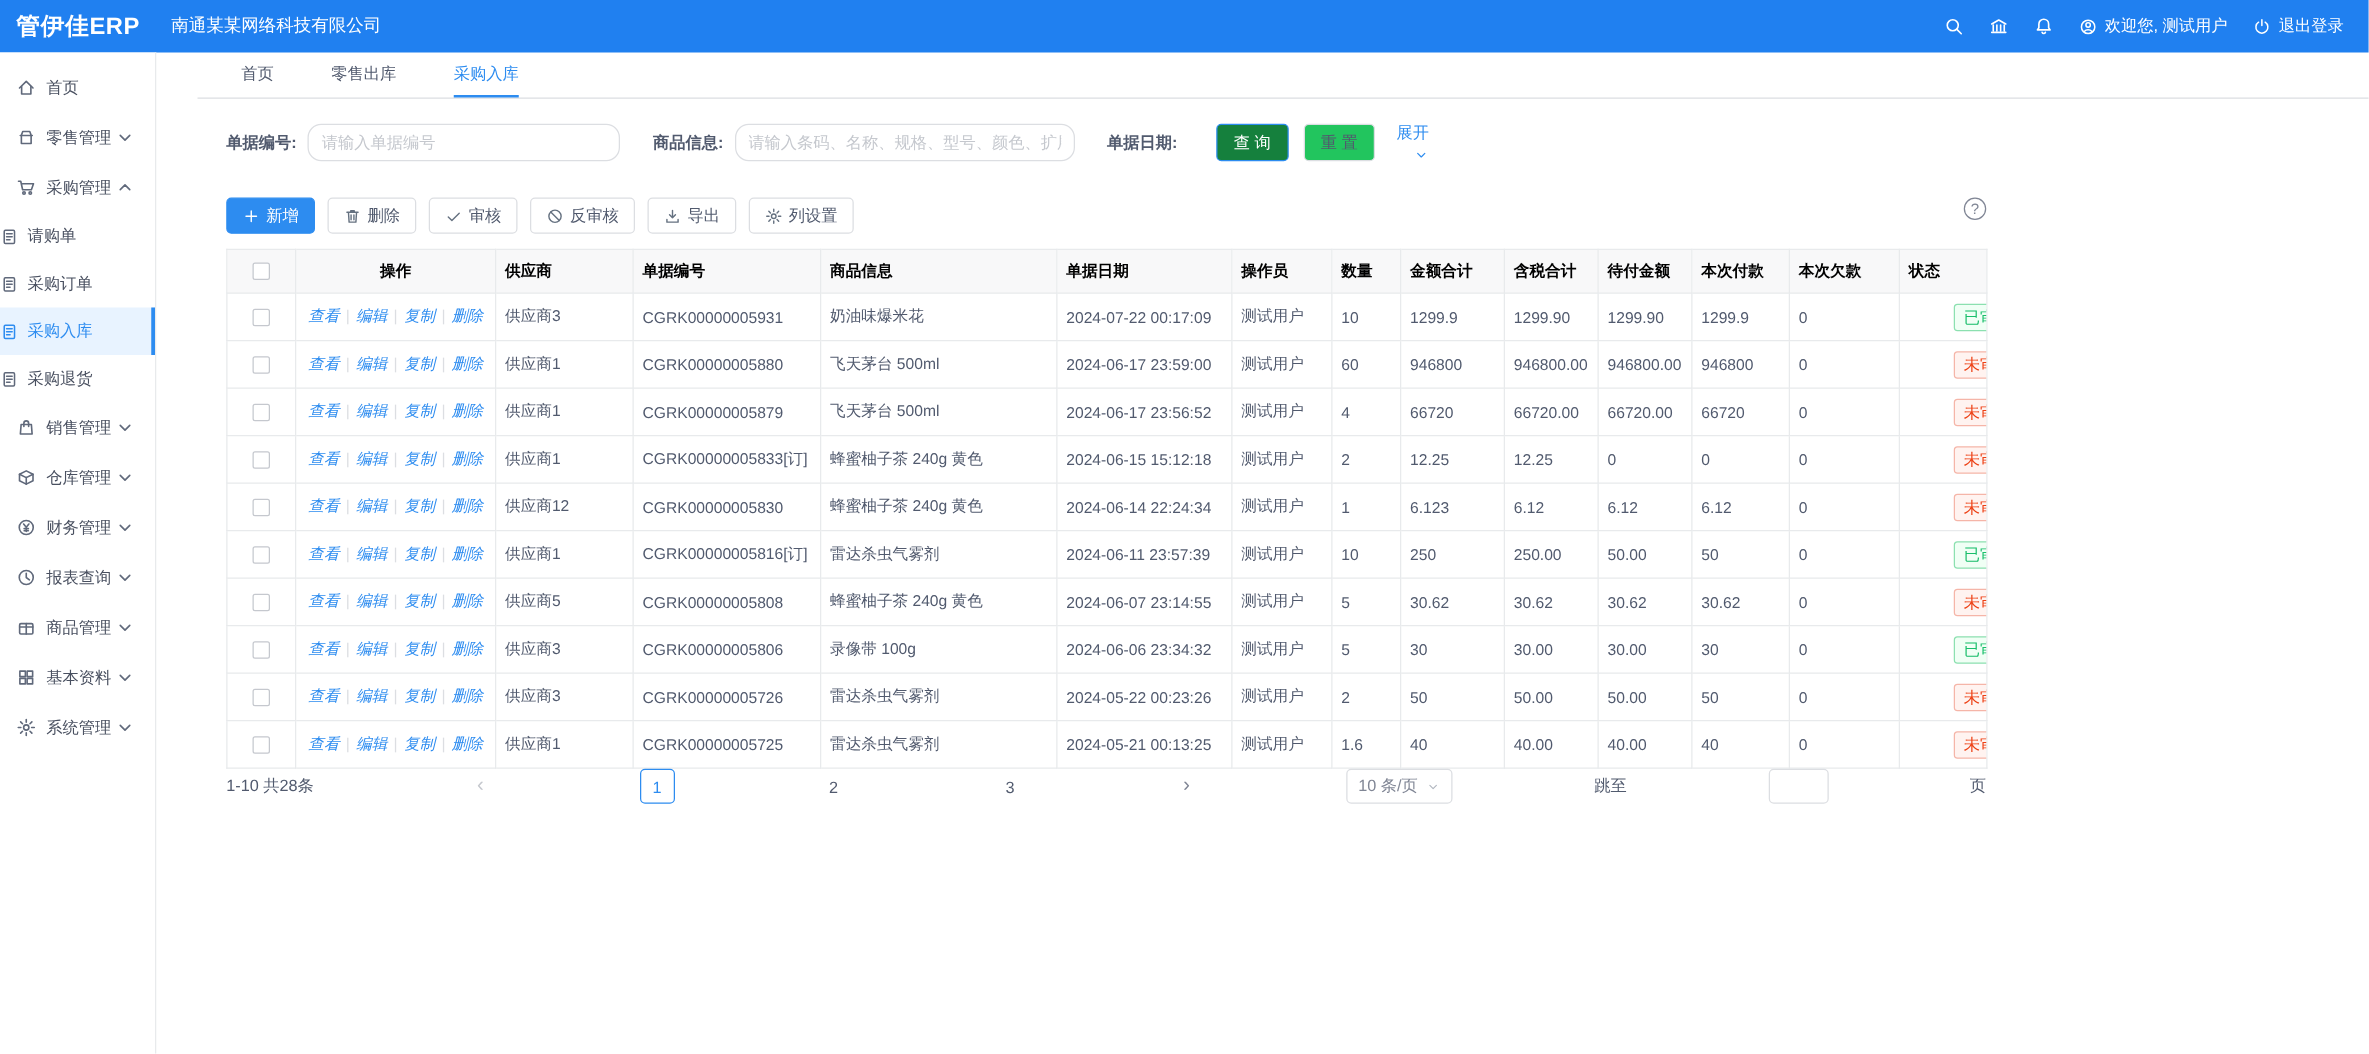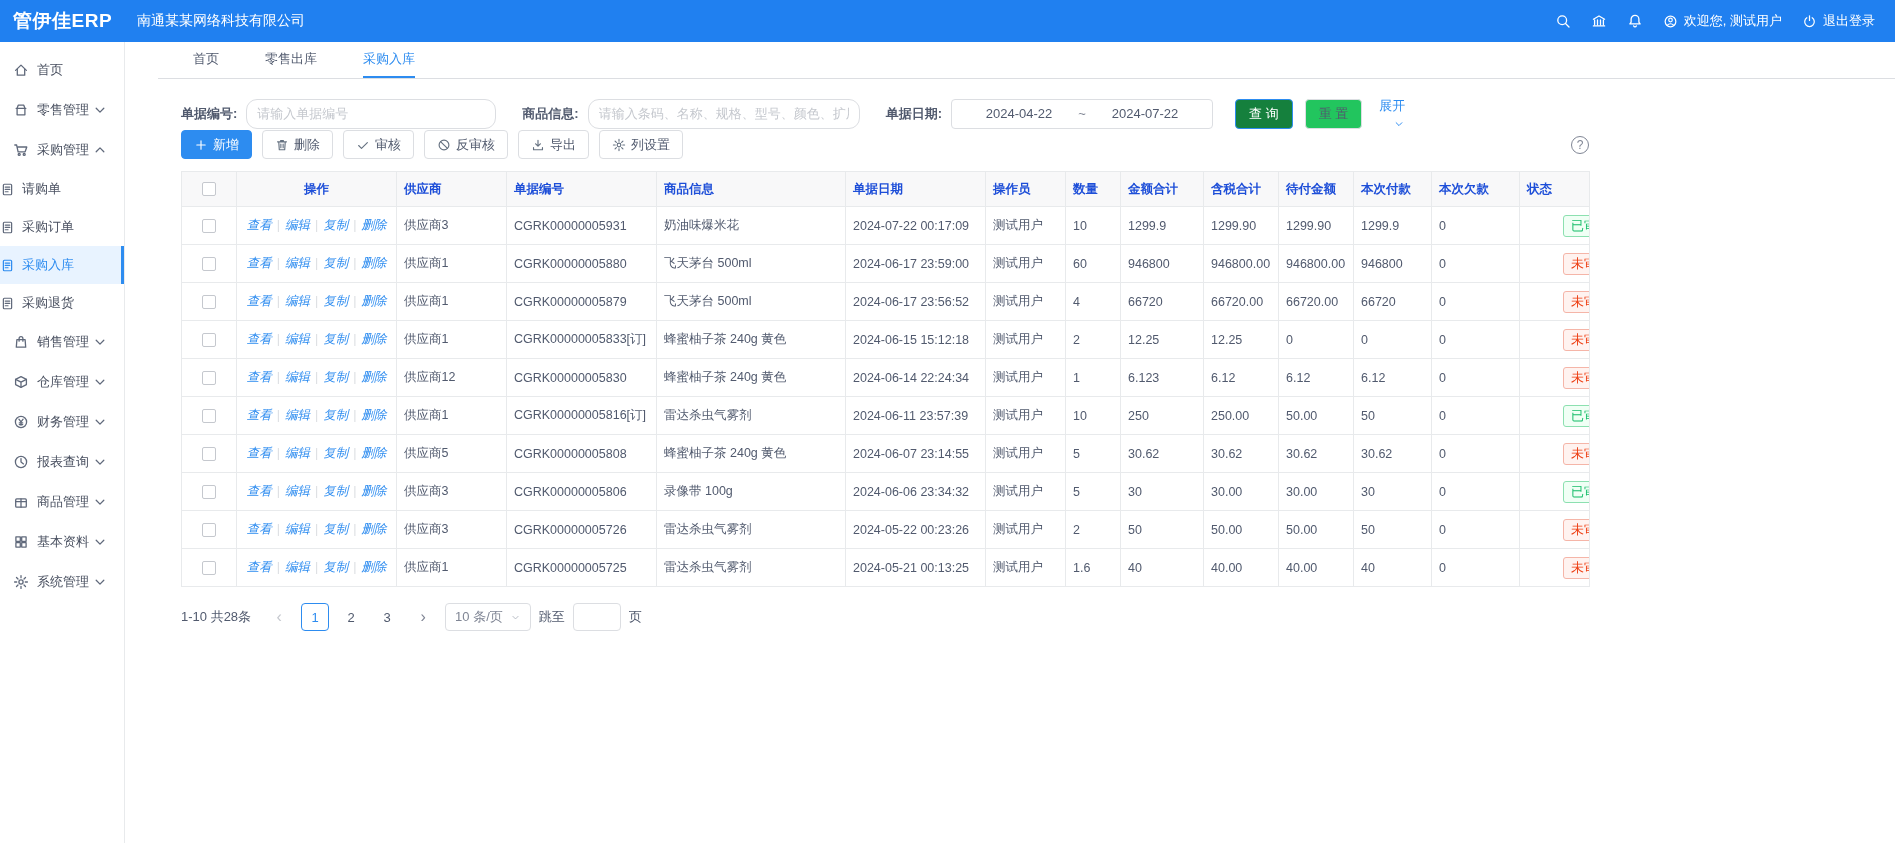--- a/index.html
+++ b/index.html
@@ -55,48 +55,48 @@
                align-items:center; justify-content:center; gap:26px; color:#515a6e; cursor:pointer; }
   .dsep { color:#808695; }
   .btn { height:30px; border:1px solid #dcdee2; background:#22c55e; border-radius:4px; font-size:13px;
          color:#515a6e; padding:0 13px; cursor:pointer; font-family:inherit; white-space:nowrap; }
   .btn.primary { background:#15803d; border-color:#2d8cf0; color:#fff; }
   .btn-search { margin-left:-4px; } .btn-reset { margin-left:12px; }
   .expand { color:#2d8cf0; display:inline-flex; align-items:flex-end; gap:3px; margin-left:17px; cursor:pointer; white-space:nowrap;flex-direction:column; }
   .expand .icn { width:12px; height:12px; }
 
   
-  .toolbar-row { display:flex; align-items:center; margin-top:0; }
+  .toolbar-row { display:flex; margin-top:28px; }
   .toolbar { display:flex; gap:10px; }
   .tbtn { height:29px; display:inline-flex; align-items:center; gap:5px; border:1px solid #dcdee2; background:#fff;
           border-radius:4px; padding:0 12px; font-size:13px; color:#515a6e; cursor:pointer; font-family:inherit; white-space:nowrap; }
   .tbtn .icn { width:14px; height:14px; color:#657180; }
   .tbtn.primary { background:#2d8cf0; border-color:#2d8cf0; color:#fff; }
   .tbtn.primary .icn { color:#fff; }
   .help { margin-left:auto; width:18px; height:18px; border:1px solid #808695; border-radius:50%;
           display:flex; align-items:center; justify-content:center; font-size:12px; color:#808695; cursor:pointer; }
 
   
   .grid { border-collapse:collapse; table-layout:fixed; width:1408px; margin-top:12px; font-size:12.5px; }
   .grid th, .grid td { border:1px solid #e8eaec; padding:0 7px; text-align:left;
                        overflow:hidden; white-space:nowrap; text-overflow:ellipsis; }
-  .grid th { background:#f8f8f9; height:35px; font-weight:bold; color:#1d4ed8; }
+  .grid th { background:#f8f8f9; height:35px; font-weight:bold; color:#000000; }
   .grid td { height:38px; color:#515a6e; }
   .c-check { text-align:center !important; padding:0 !important; }
   .c-actions { text-align:center !important; padding:0 4px !important; }
   .checkbox { display:inline-block; width:14px; height:14px; border:1px solid #c5c8ce; border-radius:2px;
               background:#fff; vertical-align:middle; cursor:pointer; }
   .lnk { color:#2d8cf0; cursor:pointer; text-decoration:none;font-style:italic; }
   .sep { color:#dcdee2; margin:0 5px; }
   .badge { display:inline-block; padding:2px 7px; font-size:13px; line-height:16px; border-radius:3px; border:1px solid;margin-left:36px; }
   .badge.ok { color:#19be6b; border-color:#8ce0b0; background:#f0fff5; }
   .badge.no { color:#ed4014; border-color:#f5b5a8; background:#fff3f0; }
 
   
-  .pagination { width:1408px; display:flex; align-items:center; justify-content:flex-start; gap:8px; margin-top:16px; color:#515a6e; }
+  .pagination { width:1408px; display:flex; align-items:center; justify-content:space-between; gap:8px; color:#515a6e; }
   .pg-summary { margin-right:6px; }
   .pg-btn { min-width:28px; height:28px; display:inline-flex; align-items:center; justify-content:center;
             border-radius:4px; cursor:pointer; }
   .pg-btn.active { border:1px solid #2d8cf0; color:#2d8cf0; }
   .pg-prev { color:#c5c8ce; font-size:16px; } .pg-next { color:#808695; font-size:16px; }
   .pg-size { height:28px; border:1px solid #dcdee2; border-radius:4px; display:inline-flex; align-items:center;
              gap:7px; padding:0 9px; color:#808695; cursor:pointer; }
   .pg-size .icn { width:11px; height:11px; color:#b0b6bf; }
   .pg-jump-input { width:48px; height:28px; border:1px solid #dcdee2; border-radius:4px; padding:0 6px;
                    font-family:inherit; font-size:13px; outline:none; }
@@ -340,25 +340,20 @@
           <div class="f-group">
             <span class="f-label">单据编号:</span>
             <input class="f-input w-doc" placeholder="请输入单据编号" style="">
           </div>
           <div class="f-group">
             <span class="f-label">商品信息:</span>
             <input class="f-input w-prod" placeholder="请输入条码、名称、规格、型号、颜色、扩展..." style="">
           </div>
           <div class="f-group">
             <span class="f-label">单据日期:</span>
-            <div class="daterange">
-              <span>2024-04-22</span>
-              <span class="dsep">~</span>
-              <span>2024-07-22</span>
-            </div>
           </div>
           <button class="btn primary btn-search">查 询</button>
           <button class="btn btn-reset">重 置</button>
           <a class="expand">
             <span>展开</span>
             <span class="icn">
                 <svg viewBox="0 0 16 16" fill="none" stroke="currentColor" stroke-width="1.3" stroke-linecap="round" stroke-linejoin="round">
                   <path d="M4.2 6.3L8 10.1l3.8-3.8"></path>
                 </svg>
               </span>

